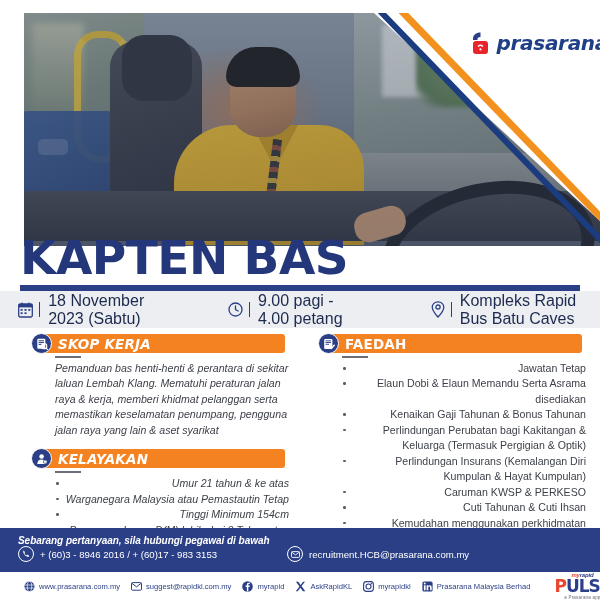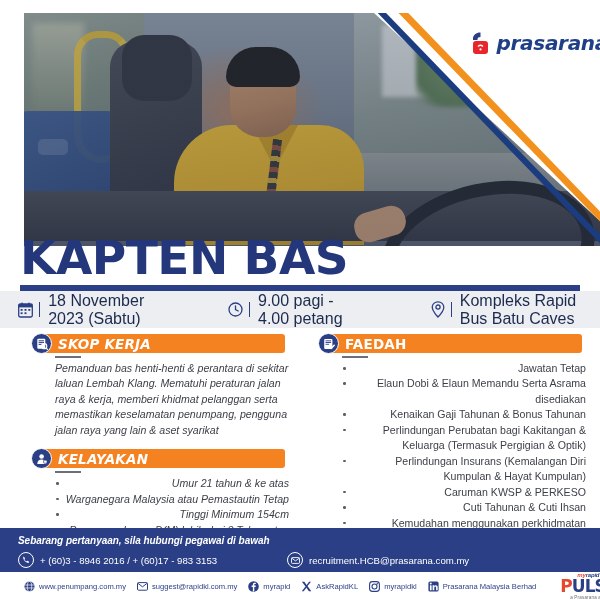--- a/index.html
+++ b/index.html
@@ -308,21 +308,21 @@
   
   .footer {
     position: absolute; left: 0; top: 528px; width: 600px; height: 44px;
     background: #2b3f86; color: #ffffff;
   }
   .footer-title {
     margin: 0; padding: 7px 0 0 18px;
     font-size: 10px; font-weight: bold; letter-spacing: -0.05px; font-style: italic;
   }
   .footer-row {
-    display: flex; align-items: flex-start; margin-top: 6px;
+    display: flex; align-items: flex-start; 
   }
   .contact {
     display: flex; align-items: center; gap: 6px;
     font-size: 9.6px;
   }
   .contact.phone { margin-left: 18px; }
   .contact.email { margin-left: 70px; }
   .circle-icon {
     width: 14px; height: 14px; border-radius: 50%;
     border: 1px solid #ffffff;
@@ -555,21 +555,21 @@
   <div class="social-bar">
     <div class="social-items">
         <div class="social">
           <span class="soc-glyph">
             <svg width="11" height="11" viewBox="0 0 11 11">
               <circle cx="5.5" cy="5.5" r="5" fill="#2b3f86"></circle>
               <ellipse cx="5.5" cy="5.5" rx="2.2" ry="5" fill="none" stroke="#ffffff" stroke-width="0.7"></ellipse>
               <path d="M0.7 4H10.3M0.7 7H10.3" stroke="#ffffff" stroke-width="0.7"></path>
             </svg>
           </span>
-          <span>www.penumpang.com.my</span>
+          <span>www.prasarana.com.my</span>
         </div>
         <div class="social">
           <span class="soc-glyph">
             <svg width="11" height="9" viewBox="0 0 11 9">
               <rect x="0.5" y="0.6" width="10" height="7.6" rx="1" fill="none" stroke="#2b3f86" stroke-width="1"></rect>
               <path d="M0.9 1.3 L5.5 4.8 L10.1 1.3" fill="none" stroke="#2b3f86" stroke-width="1"></path>
             </svg>
           </span>
           <span>suggest@rapidkl.com.my</span>
         </div>

